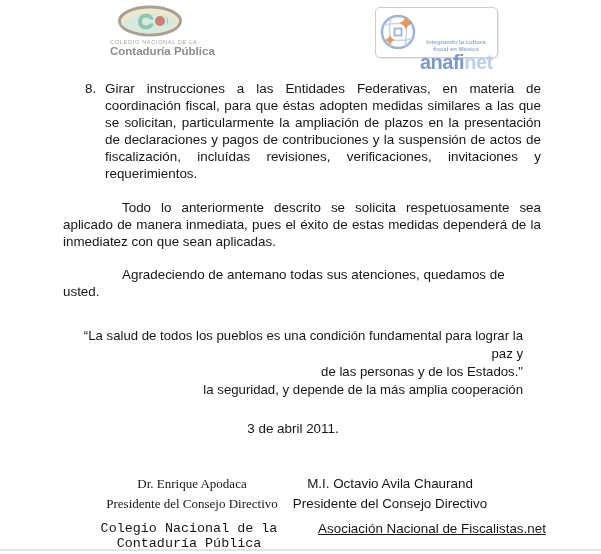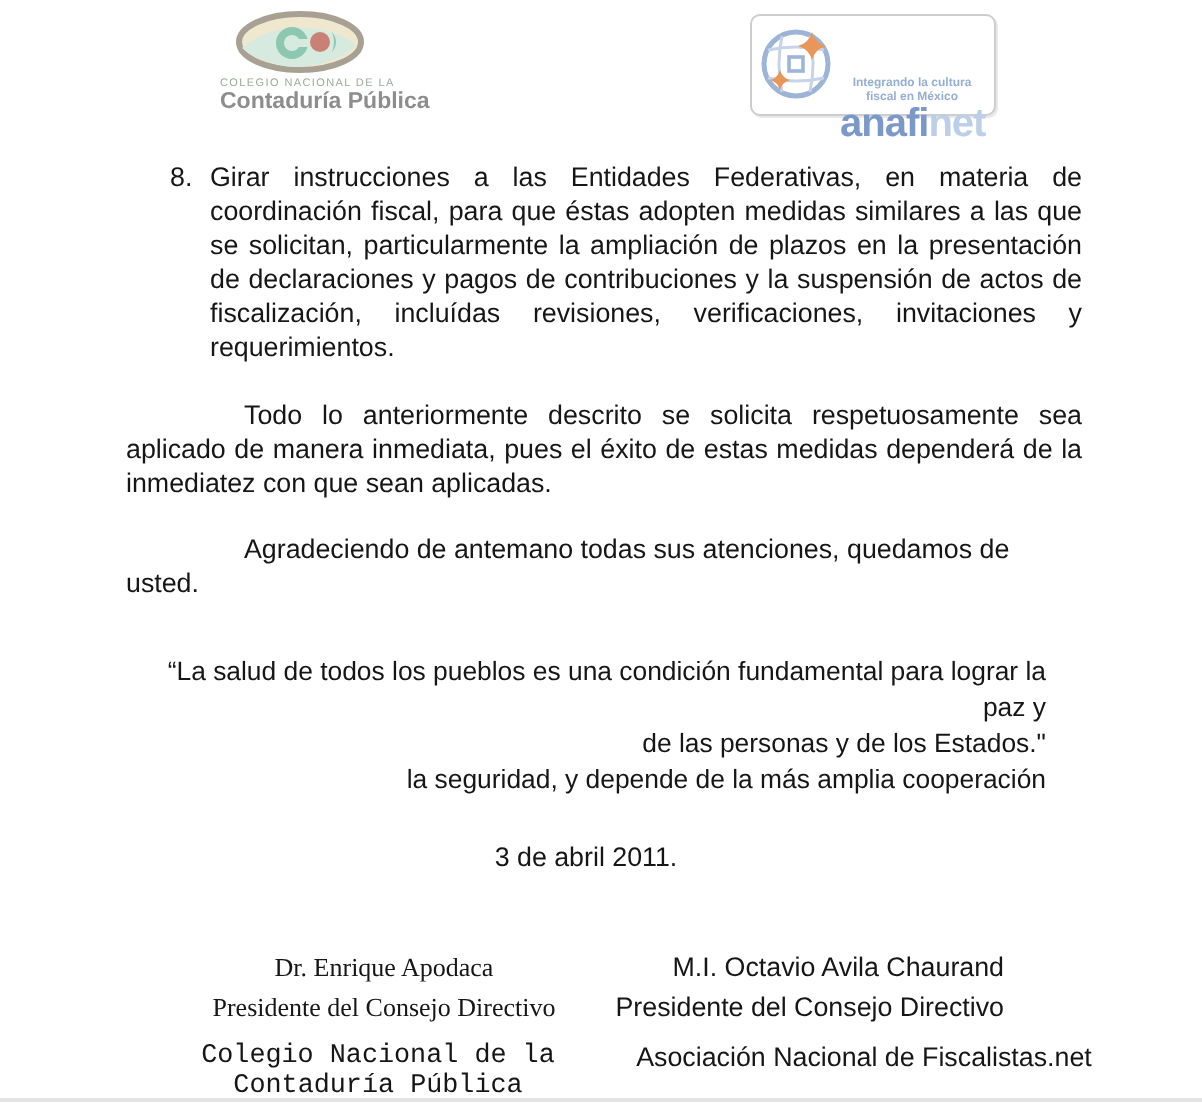--- a/index.html
+++ b/index.html
@@ -38,23 +38,23 @@
   .numbered { display:flex; padding-left:22px; }
   .num { width:20px; flex:none; }
   .numtext { flex:1; text-align:justify; }
   .p2 { margin-top:17px; text-indent:59px; text-align:justify; }
   .p3 { margin-top:16px; text-indent:59px; }
   .quote { margin-top:27px; width:460px; text-align:right; font-size:13.2px; line-height:18px; }
   .date-line { margin-top:21px; width:460px; text-align:center; }
 
   
   .sig-left  { position:absolute; left:63px;  top:474px; width:258px; text-align:center; font-size:13px; line-height:20px;font-family:Liberation Serif, serif; }
-  .sig-right { position:absolute; left:278px; top:474px; width:224px; text-align:right; font-size:13.4px; line-height:20px; }
+  .sig-right { position:absolute; left:278px; top:474px; width:224px; text-align:center; font-size:13.4px; line-height:20px; }
   .org-left  { position:absolute; left:63px;  top:521px; width:252px; text-align:center; font-size:13.4px;font-family:Liberation Mono, monospace; }
-  .org-right { position:absolute; left:312px; top:521px; width:240px; text-align:center; font-size:13.4px; }
+  .org-right { position:absolute; left:312px; top:521px; width:240px; text-align:center; font-size:13.4px;text-decoration:underline; }
 
   .bottom-rule { position:absolute; left:0; top:549px; width:601px; height:2px; background:#e3e3e3; }
 </style>
 </head>
 <body>
 
 <div class="page">
 
   <div class="cnp-logo">
     <span>

